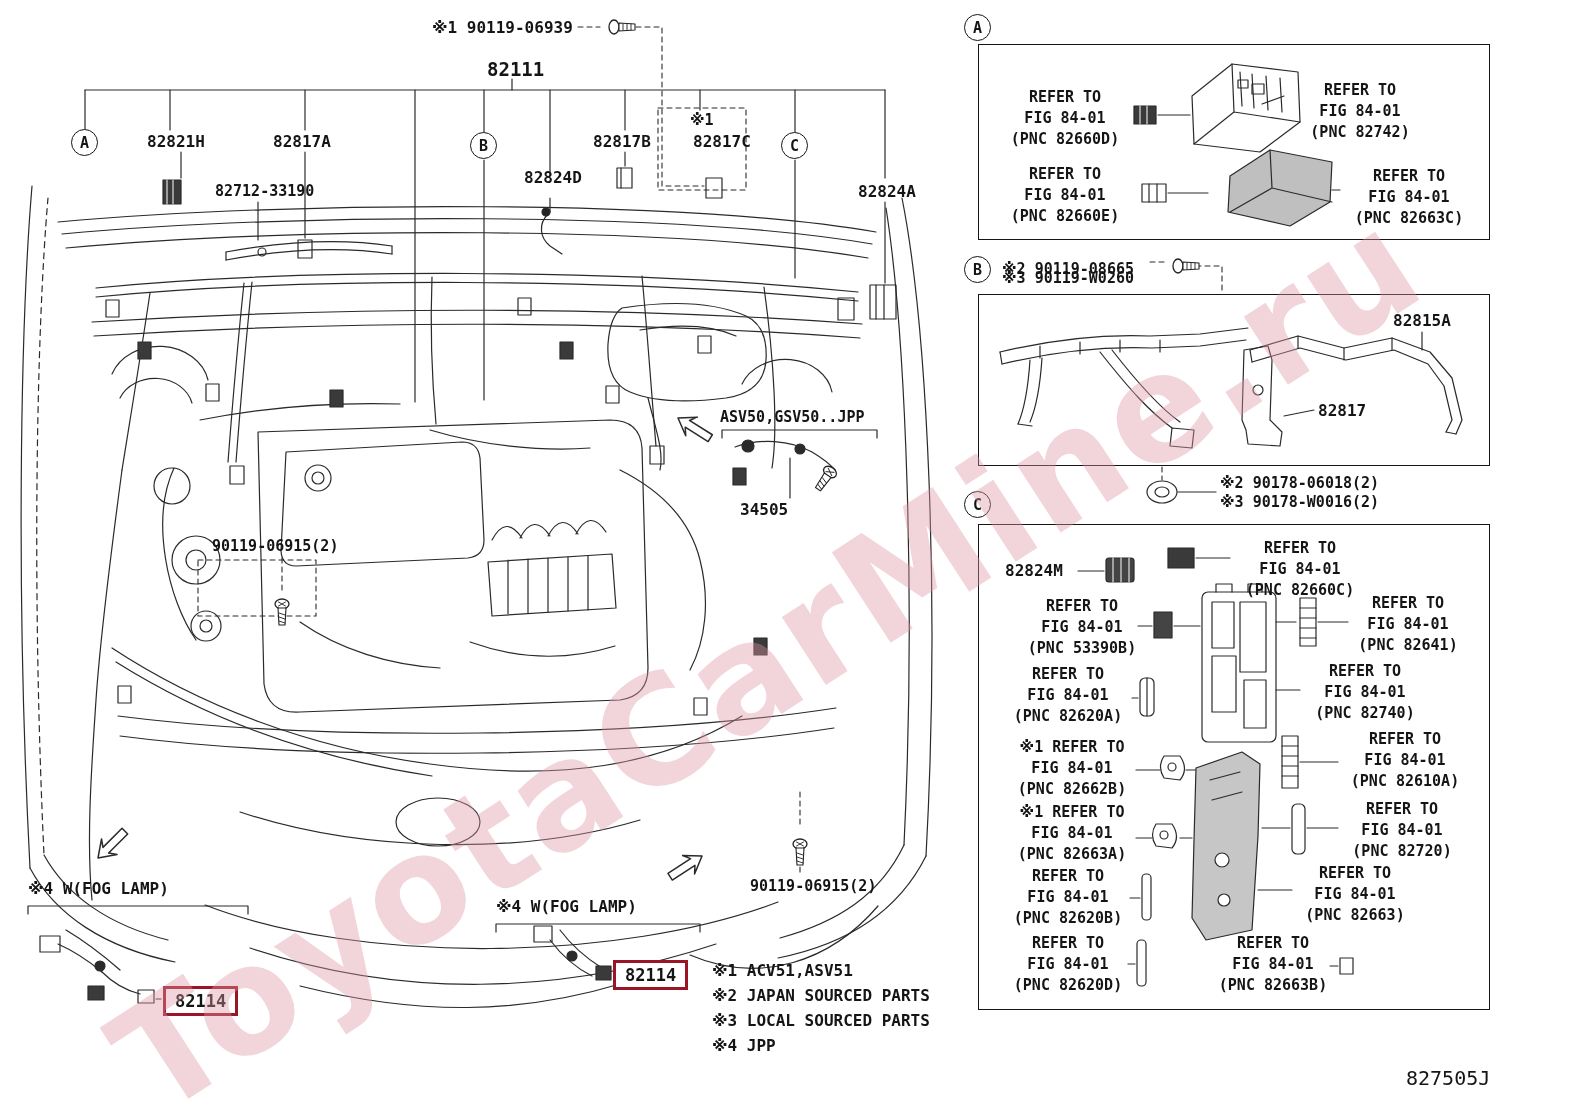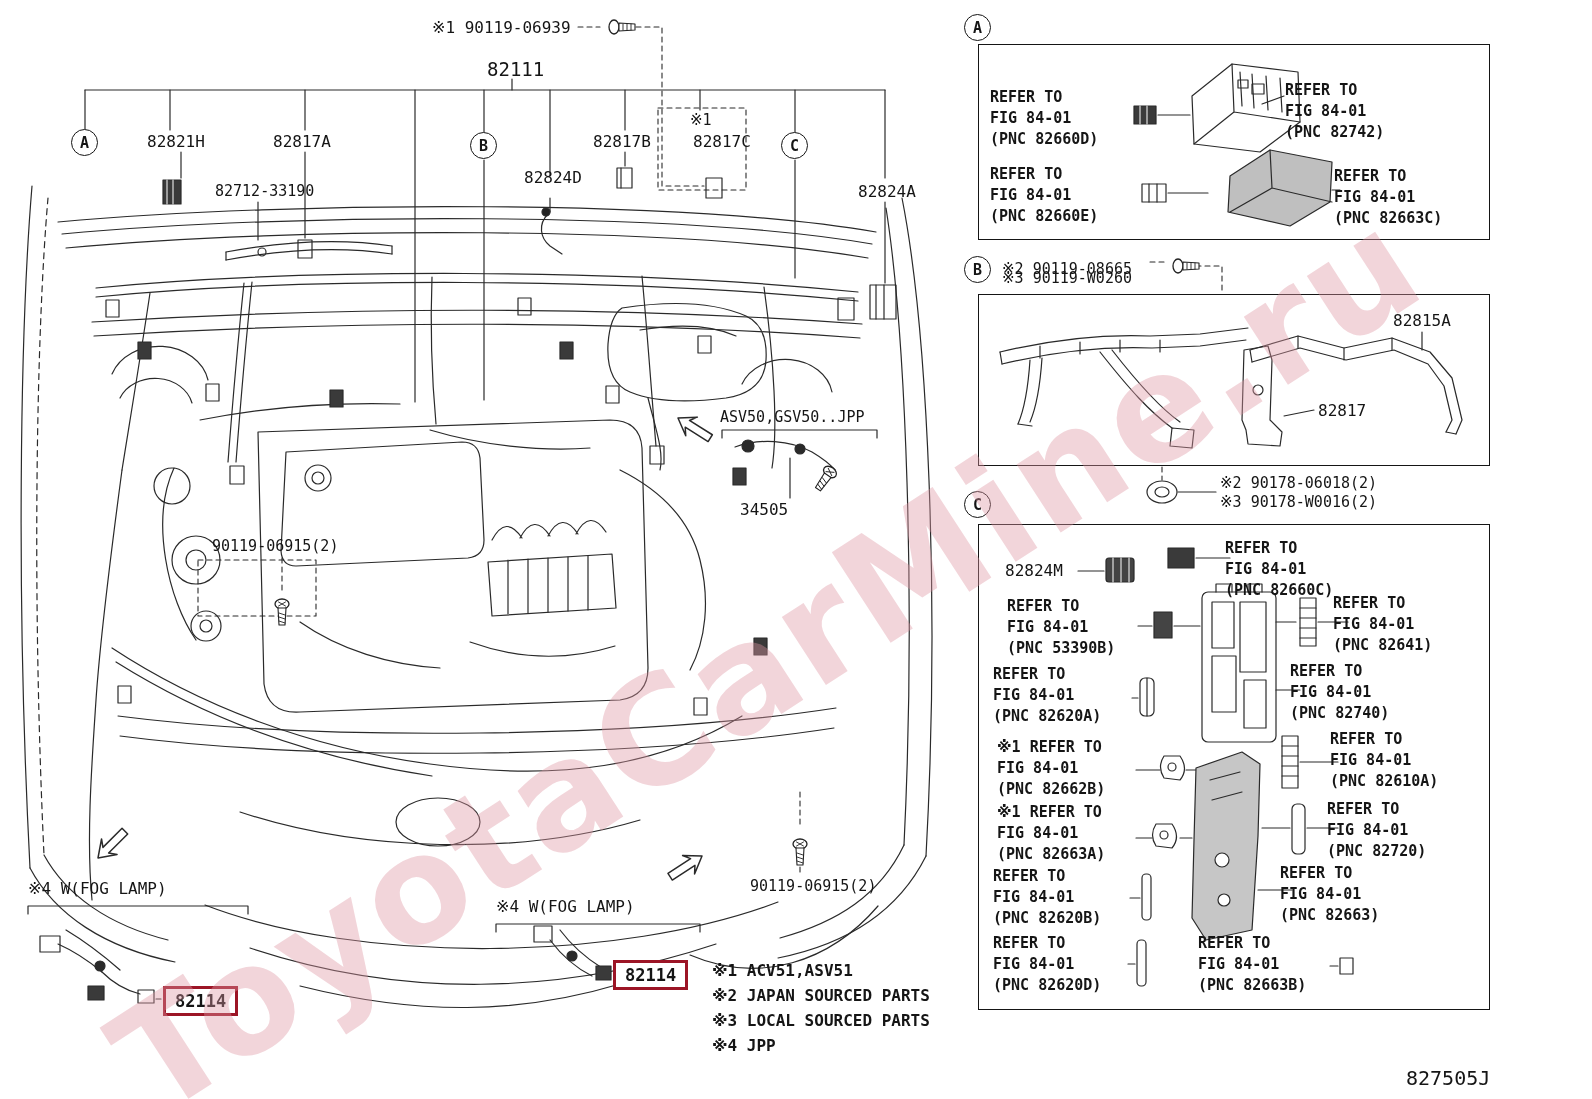--- a/index.html
+++ b/index.html
@@ -1,24 +1,24 @@
 <!DOCTYPE html>
 <html><head>
 <meta charset="utf-8">
 <style>
   *{margin:0;padding:0;box-sizing:border-box}
   html,body{width:1592px;height:1099px}
   body{position:relative;background:#fff;overflow:hidden;
        font-family:"DejaVu Sans Mono","DejaVu Sans",monospace;color:#151515}
   .svg-layer{position:absolute;left:0;top:0;z-index:1}
-  .lbl{position:absolute;font-weight:normal;font-size:16px;white-space:nowrap;z-index:3}
+  .lbl{position:absolute;font-weight:bold;font-size:16px;white-space:nowrap;z-index:3}
   .lbl.sm{font-size:15px}
   .lbl.lg{font-size:19px}
   .ref{position:absolute;font-weight:bold;font-size:15px;line-height:21px;
-       text-align:left;white-space:nowrap;z-index:3}
+       text-align:center;white-space:nowrap;z-index:3}
   .callout{position:absolute;width:27px;height:27px;border:1.7px solid #151515;border-radius:50%;
        display:flex;align-items:center;justify-content:center;font-weight:bold;font-size:15px;
        background:#fff;z-index:3}
   .panel{position:absolute;border:1.7px solid #151515;z-index:2}
   .red-box{position:absolute;border:3.5px solid #9c1526;background:#fff;padding:2px 9px;
        font-weight:bold;font-size:17px;z-index:4}
   .notes{position:absolute;font-weight:bold;font-size:16px;line-height:25px;white-space:nowrap;z-index:3}
   .doc-code{position:absolute;font-weight:normal;font-size:20px;z-index:3}
   .watermark{position:absolute;left:130px;top:990px;transform:rotate(-33deg);transform-origin:0 50%;
        font-family:"DejaVu Sans",sans-serif;font-size:148px;font-weight:bold;letter-spacing:3px;

